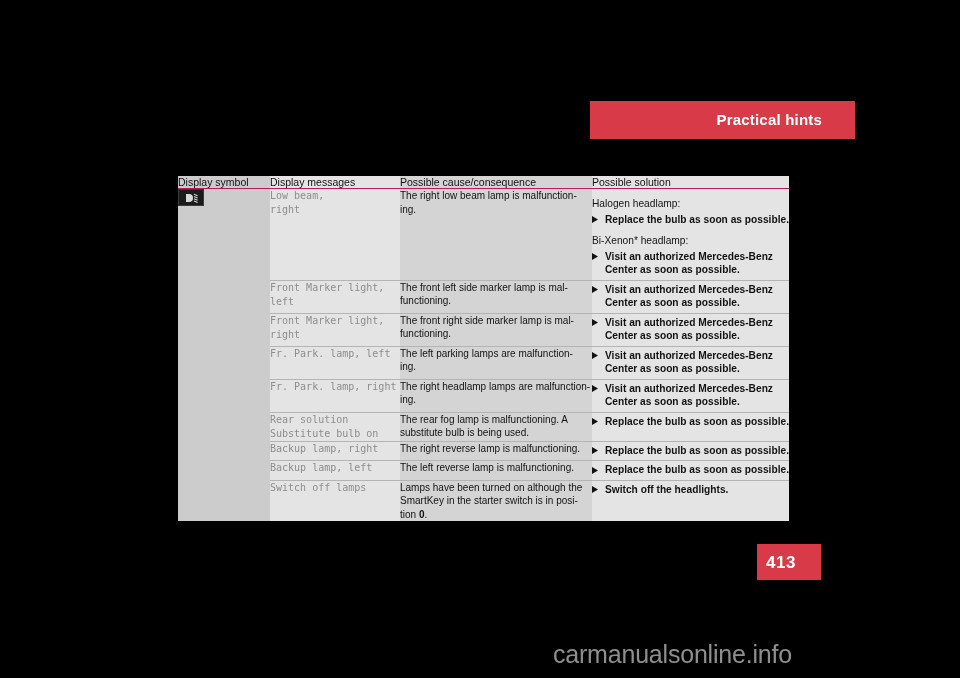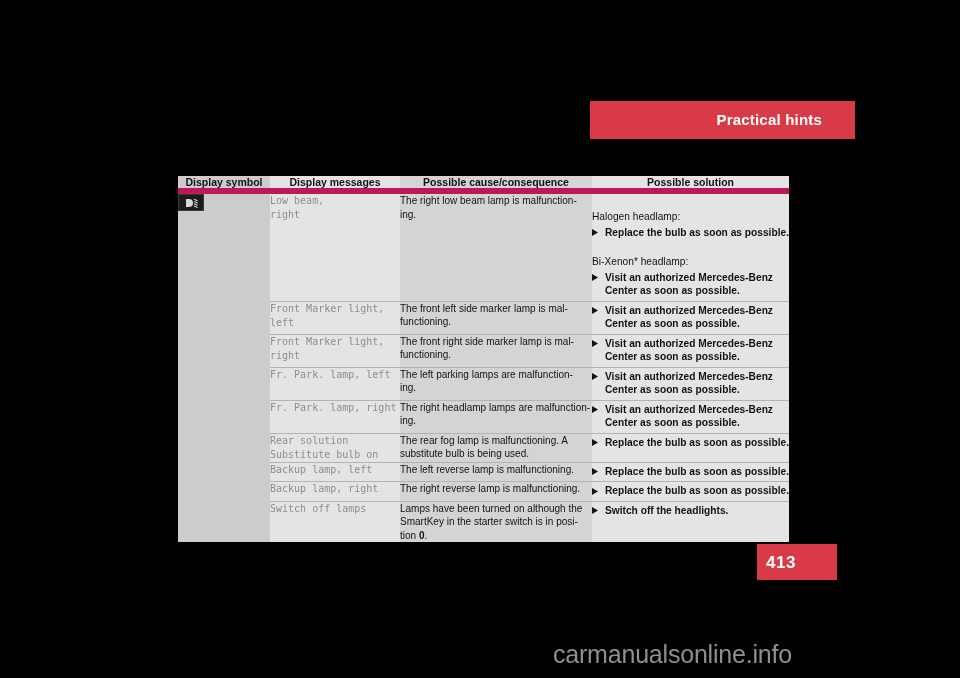--- a/index.html
+++ b/index.html
@@ -34,21 +34,21 @@
     font-weight: bold;
     letter-spacing: 0.2px;
     white-space: nowrap;
   }
 
   
   #page-number-tab {
     position: absolute;
     left: 757px;
     top: 544px;
-    width: 80px;
+    width: 64px;
     height: 36px;
     background: #d93a47;
   }
   #page-number-text {
     position: absolute;
     left: 9px;
     top: 9px;
     color: #ffffff;
     font-size: 17px;
     font-weight: bold;
@@ -87,26 +87,26 @@
 
   
   col.c-sym  { width: 92px; }
   col.c-msg  { width: 130px; }
   col.c-cause{ width: 192px; }
   col.c-sol  { width: 197px; }
 
   
   thead tr { background: #d2d2d2; }
   thead th {
-    text-align: center;
+    text-align: left;
     font-size: 10.5px;
-    font-weight: bold;
+    font-weight: normal;
     color: #111111;
     padding: 5px 7px 6px 7px;
-    border-bottom: 6px solid #be185d;
+    border-bottom: 1px solid #be185d;
     white-space: nowrap;
   }
   thead th.h-sym   { background: #cccccc; }
   thead th.h-msg   { background: #e4e4e4; }
   thead th.h-cause { background: #d4d4d4; }
   thead th.h-sol   { background: #e4e4e4; }
 
   
   td.cell-sym {
     background: #cccccc;
@@ -147,21 +147,21 @@
     height: 17px;
     background: #1b1b1b;
     border: 1px solid #3a3a3a;
     display: inline-block;
     position: relative;
     box-sizing: border-box;
   }
   .symbol-box svg { position: absolute; left: 4px; top: 1px; }
 
   
-  .sol-line { margin: 16px 0 2px 0; }
+  .sol-line { margin: 8px 0 2px 0; }
   .sol-bullet {
     display: flex;
     margin: 2px 0 3px 0;
     font-weight: bold;
   }
   .sol-bullet .tri {
     flex: 0 0 auto;
     width: 13px;
     padding-top: 3.5px;
     line-height: 0;
@@ -316,41 +316,41 @@
             <span class="tri"><svg width="6" height="7" viewBox="0 0 6 7">
                 <path d="M0 0 L6 3.5 L0 7 Z" fill="#121212"></path>
               </svg></span>
             <span class="txt">Replace the bulb as soon as possible.</span>
           </div>
         </td>
       </tr>
       <tr class="row-sep">
         <td class="cell-sym"></td>
         <td class="cell-msg">
+          <div>Backup lamp, right</div>
+        </td>
+        <td class="cell-cause">
+          <div>The right reverse lamp is malfunctioning.</div>
+        </td>
+        <td class="cell-sol">
+          <div class="sol-bullet">
+            <span class="tri"><svg width="6" height="7" viewBox="0 0 6 7">
+                <path d="M0 0 L6 3.5 L0 7 Z" fill="#121212"></path>
+              </svg></span>
+            <span class="txt">Replace the bulb as soon as possible.</span>
+          </div>
+        </td>
+      </tr>
+      <tr class="row-sep">
+        <td class="cell-sym"></td>
+        <td class="cell-msg">
           <div>Backup lamp, left</div>
         </td>
         <td class="cell-cause">
           <div>The left reverse lamp is malfunctioning.</div>
-        </td>
-        <td class="cell-sol">
-          <div class="sol-bullet">
-            <span class="tri"><svg width="6" height="7" viewBox="0 0 6 7">
-                <path d="M0 0 L6 3.5 L0 7 Z" fill="#121212"></path>
-              </svg></span>
-            <span class="txt">Replace the bulb as soon as possible.</span>
-          </div>
-        </td>
-      </tr>
-      <tr class="row-sep">
-        <td class="cell-sym"></td>
-        <td class="cell-msg">
-          <div>Backup lamp, right</div>
-        </td>
-        <td class="cell-cause">
-          <div>The right reverse lamp is malfunctioning.</div>
         </td>
         <td class="cell-sol">
           <div class="sol-bullet">
             <span class="tri"><svg width="6" height="7" viewBox="0 0 6 7">
                 <path d="M0 0 L6 3.5 L0 7 Z" fill="#121212"></path>
               </svg></span>
             <span class="txt">Replace the bulb as soon as possible.</span>
           </div>
         </td>
       </tr>

